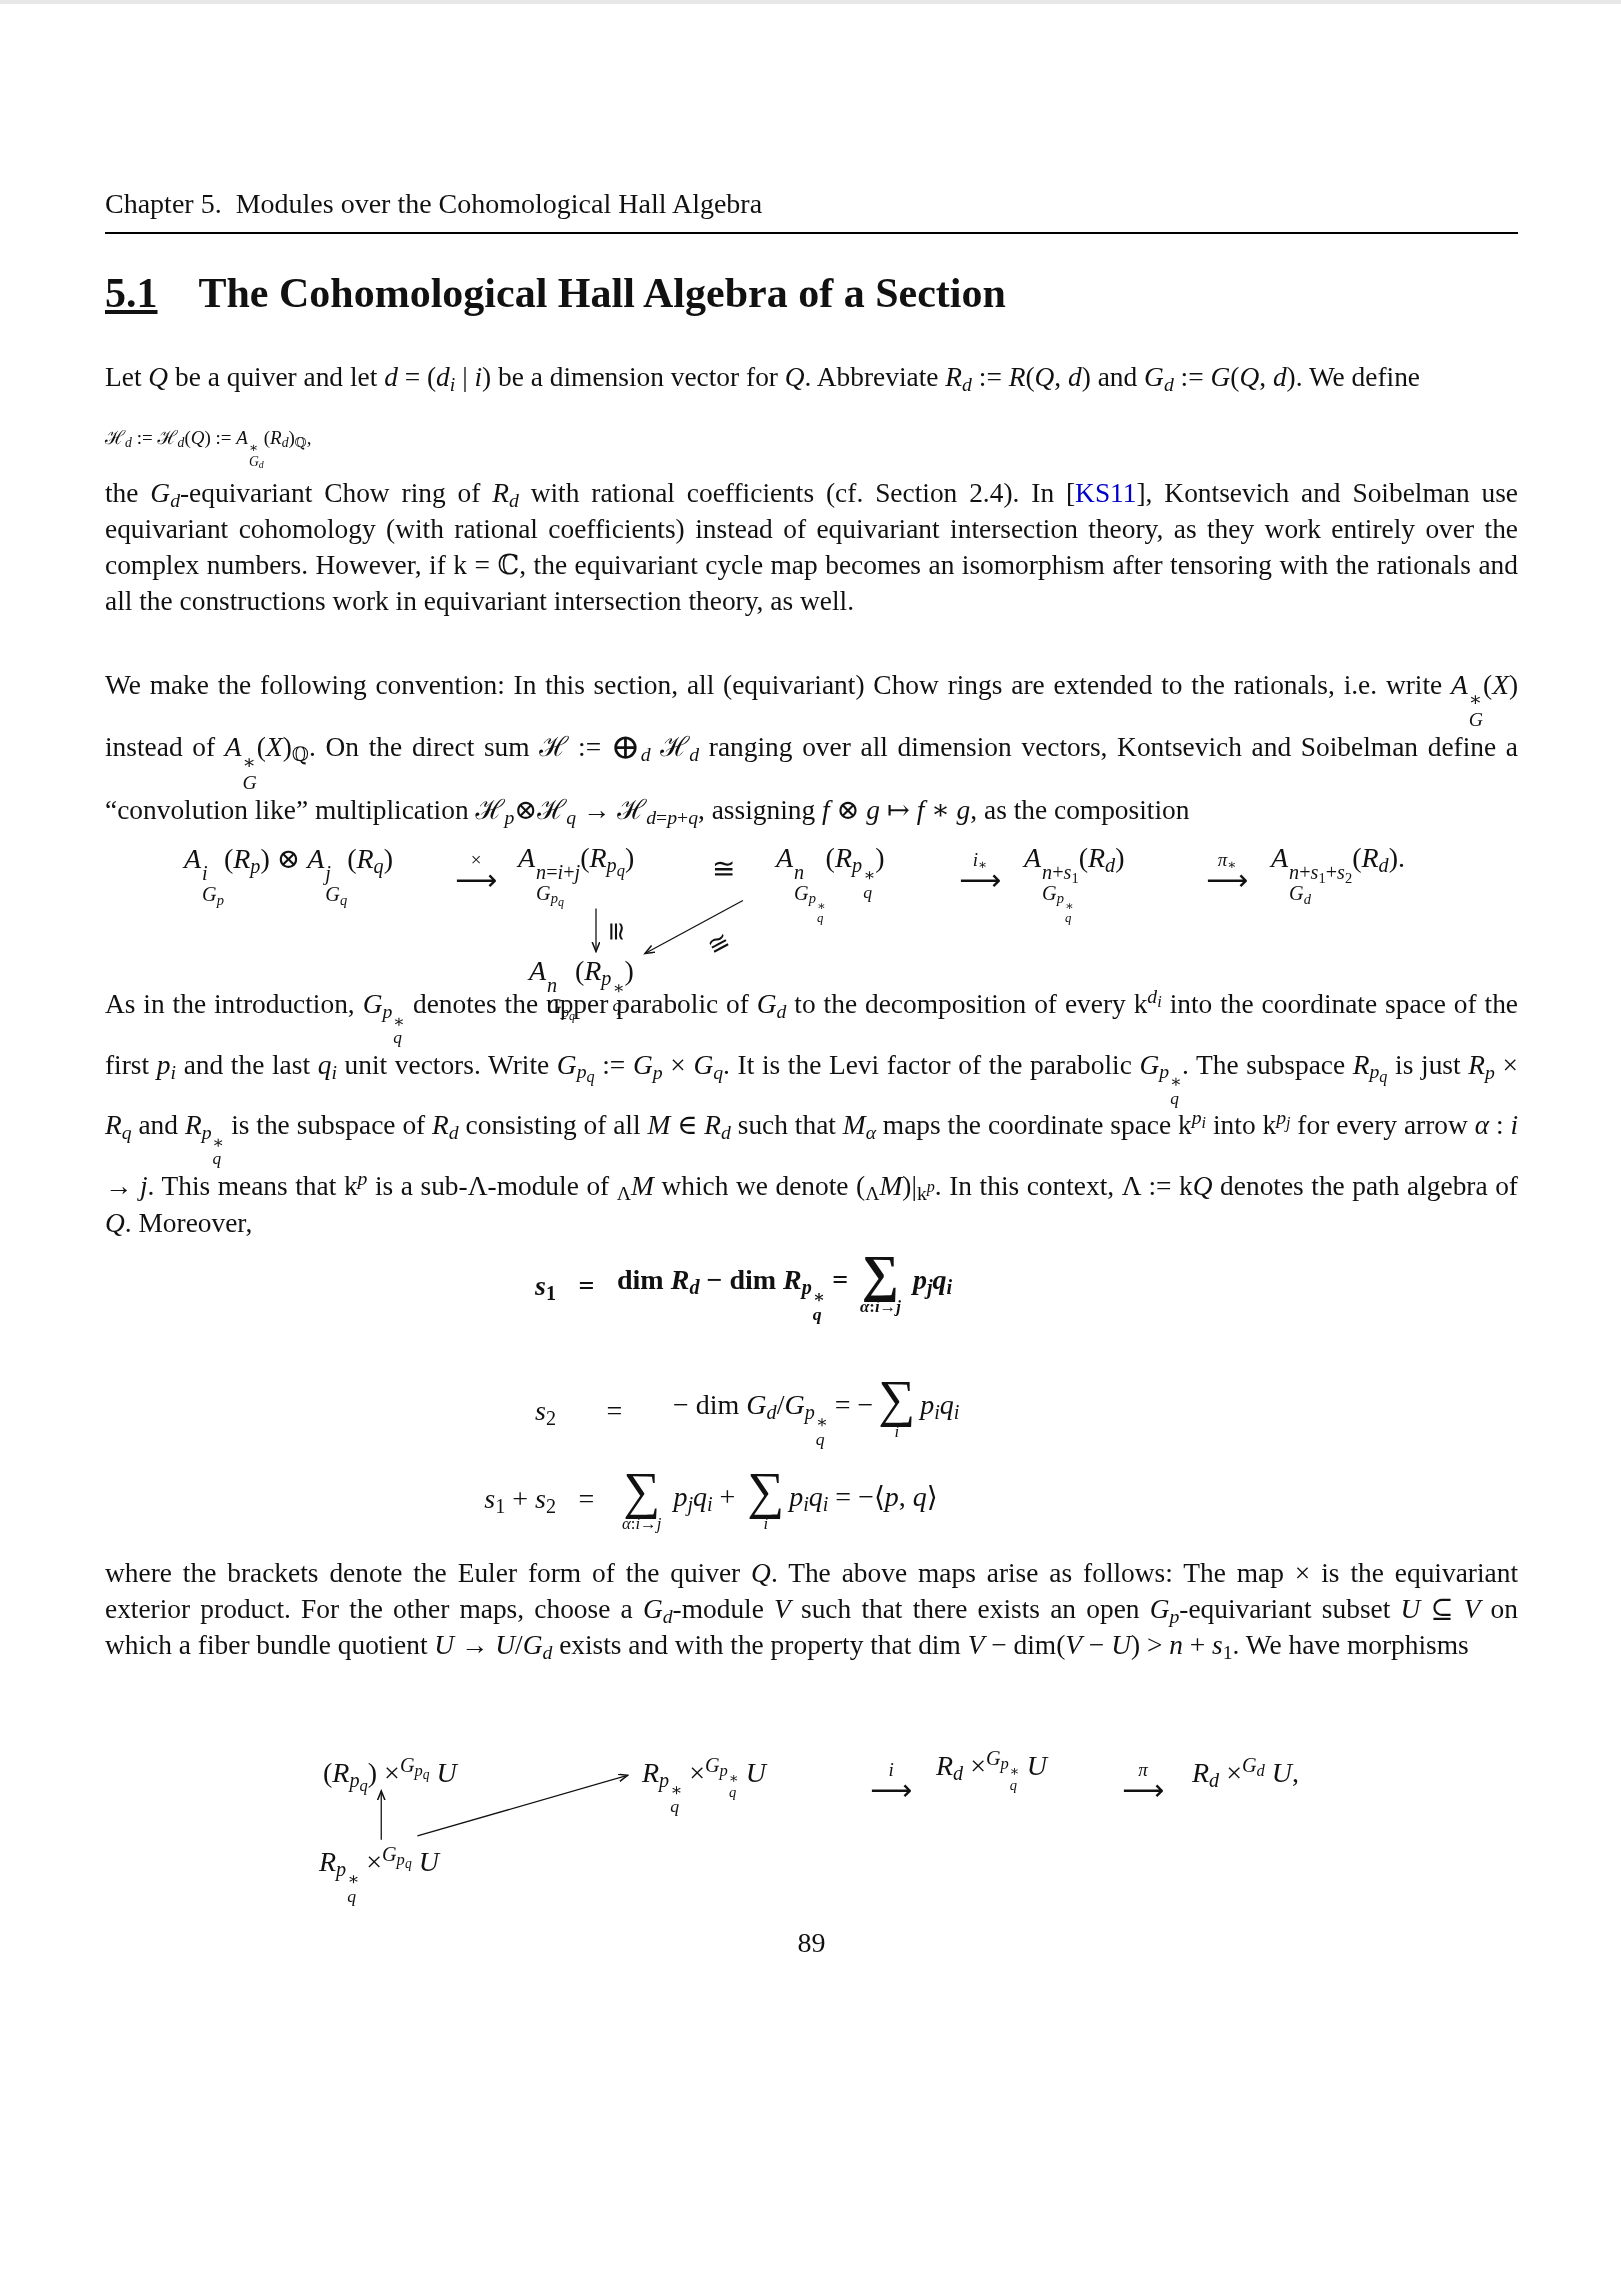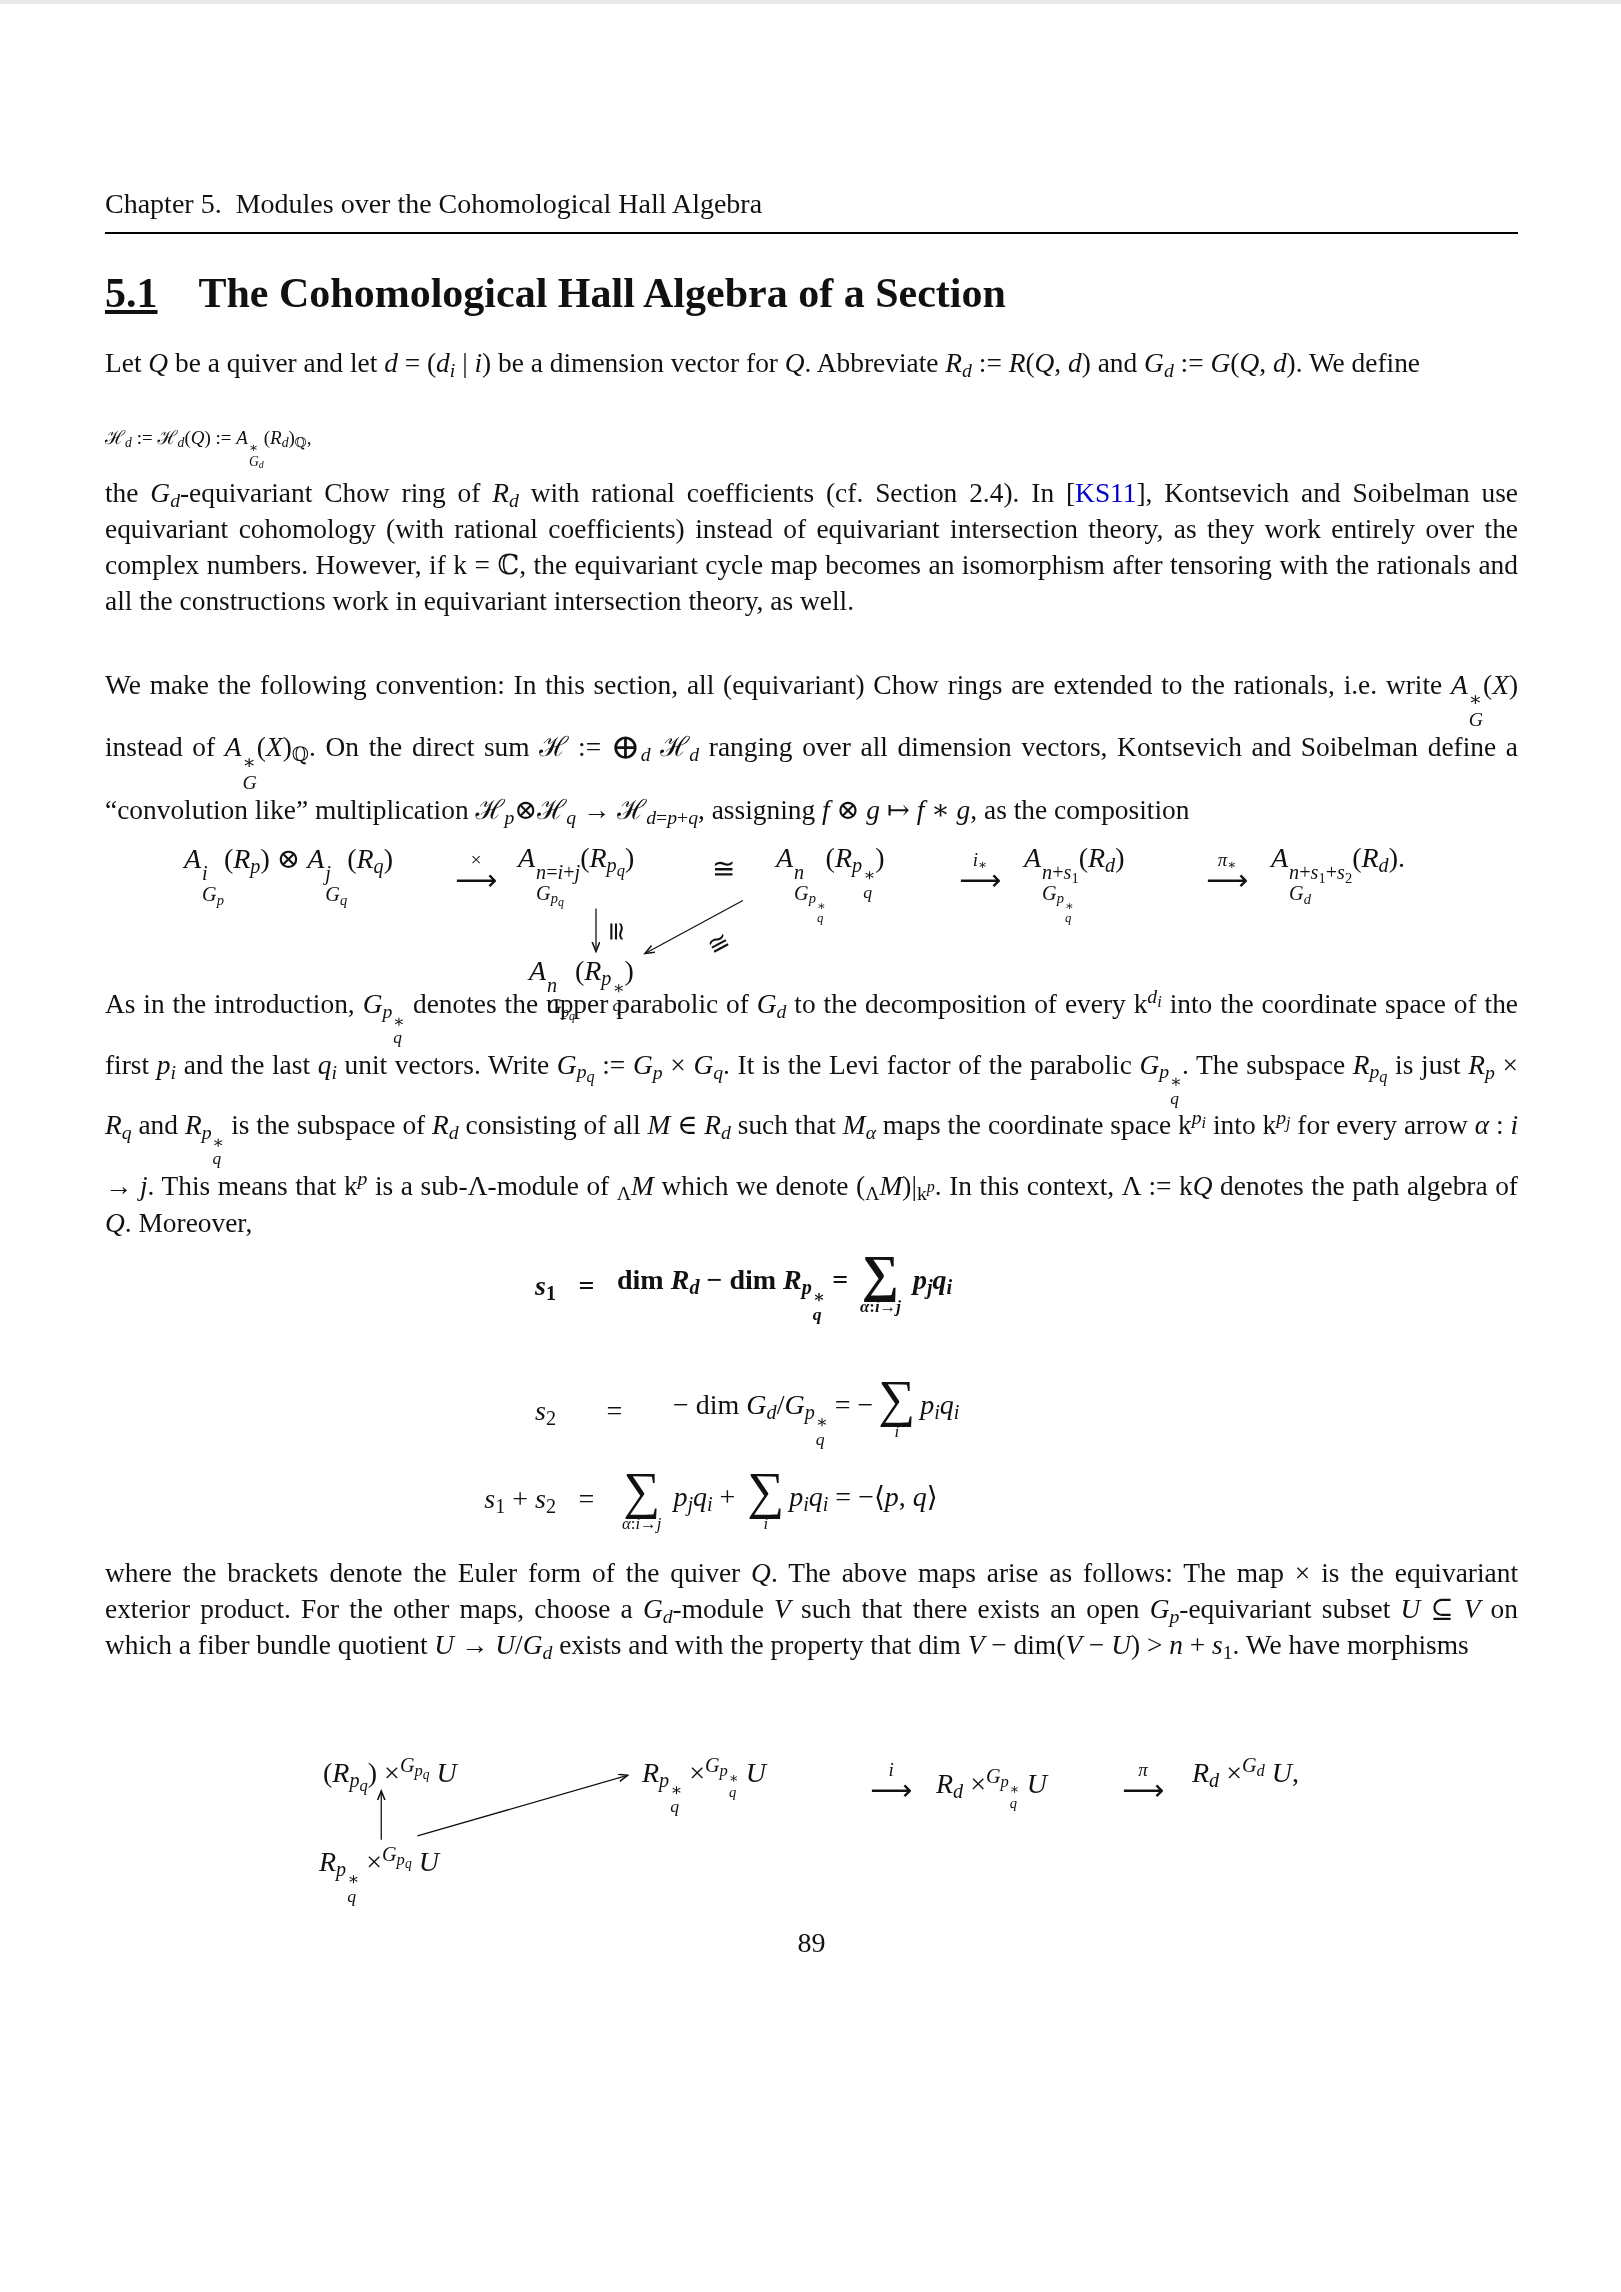--- a/index.html
+++ b/index.html
@@ -55,21 +55,21 @@
 <div class="page">
 
   <div class="blk hdr">
     <span class="hdr-text">Chapter 5.  Modules over the Cohomological Hall Algebra</span>
   </div>
 
   <div class="blk sect">
     <span class="num">5.1</span><span>The Cohomological Hall Algebra of a Section</span>
   </div>
 
-  <div class="blk justify" style="top:341px;">Let <i>Q</i> be a quiver and let <i>d</i> = (<i>d<sub>i</sub></i> | <i>i</i>) be a dimension vector for <i>Q</i>.  Abbreviate <i>R<sub>d</sub></i> := <i>R</i>(<i>Q</i>, <i>d</i>) and <i>G<sub>d</sub></i> := <i>G</i>(<i>Q</i>, <i>d</i>). We define</div>
+  <div class="blk justify" style="top:355px;">Let <i>Q</i> be a quiver and let <i>d</i> = (<i>d<sub>i</sub></i> | <i>i</i>) be a dimension vector for <i>Q</i>.  Abbreviate <i>R<sub>d</sub></i> := <i>R</i>(<i>Q</i>, <i>d</i>) and <i>G<sub>d</sub></i> := <i>G</i>(<i>Q</i>, <i>d</i>). We define</div>
 
   <div class="blk ctr" style="top:420px;">ℋ<sub><i>d</i></sub> := ℋ<sub><i>d</i></sub>(<i>Q</i>) := <i>A</i><span class="stk">
         <span>∗</span>
         <span><i>G<sub>d</sub></i></span>
       </span>(<i>R<sub>d</sub></i>)<sub>ℚ</sub>,</div>
 
   <div class="blk justify" style="top:471px;"><span>the <i>G<sub>d</sub></i>-equivariant Chow ring of <i>R<sub>d</sub></i> with rational coefficients (cf. Section 2.4). In [</span><a class="cite">KS11</a><span>], Kontsevich and Soibelman use equivariant cohomology (with rational coefficients) instead of equivariant intersection theory, as they work entirely over the complex numbers. However, if k = ℂ, the equivariant cycle map becomes an isomorphism after tensoring with the rationals and all the constructions work in equivariant intersection theory, as well.</span></div>
 
   <div class="blk justify" style="top:663px;">We make the following convention: In this section, all (equivariant) Chow rings are extended to the rationals, i.e. write <i>A</i><span class="stk">
         <span>∗</span>
@@ -201,21 +201,21 @@
             <span>∗</span>
             <span><i>q</i></span>
           </span></sub> ×<sup><i>G</i><sub><i>p</i><span class="stk s">
               <span>∗</span>
               <span><i>q</i></span>
             </span></sub></sup> <i>U</i></span>
     <span class="dnode mapar" style="left:870px;top:15.7px;">
         <span class="lb"><i>i</i></span>
         <span class="sh">⟶</span>
       </span>
-    <span class="dnode" style="left:936px;top:24px;text-align:center;"><i>R<sub>d</sub></i> ×<sup><i>G</i><sub><i>p</i><span class="stk s">
+    <span class="dnode" style="left:936px;top:6px;text-align:center;"><i>R<sub>d</sub></i> ×<sup><i>G</i><sub><i>p</i><span class="stk s">
               <span>∗</span>
               <span><i>q</i></span>
             </span></sub></sup> <i>U</i></span>
     <span class="dnode mapar" style="left:1122px;top:15.7px;">
         <span class="lb"><i>π</i></span>
         <span class="sh">⟶</span>
       </span>
     <span class="dnode" style="left:1192px;top:12.7px;"><i>R<sub>d</sub></i> ×<sup><i>G<sub>d</sub></i></sup> <i>U</i>,</span>
     <span class="dnode" style="left:319px;top:102px;"><i>R</i><sub><i>p</i><span class="stk s">
             <span>∗</span>

